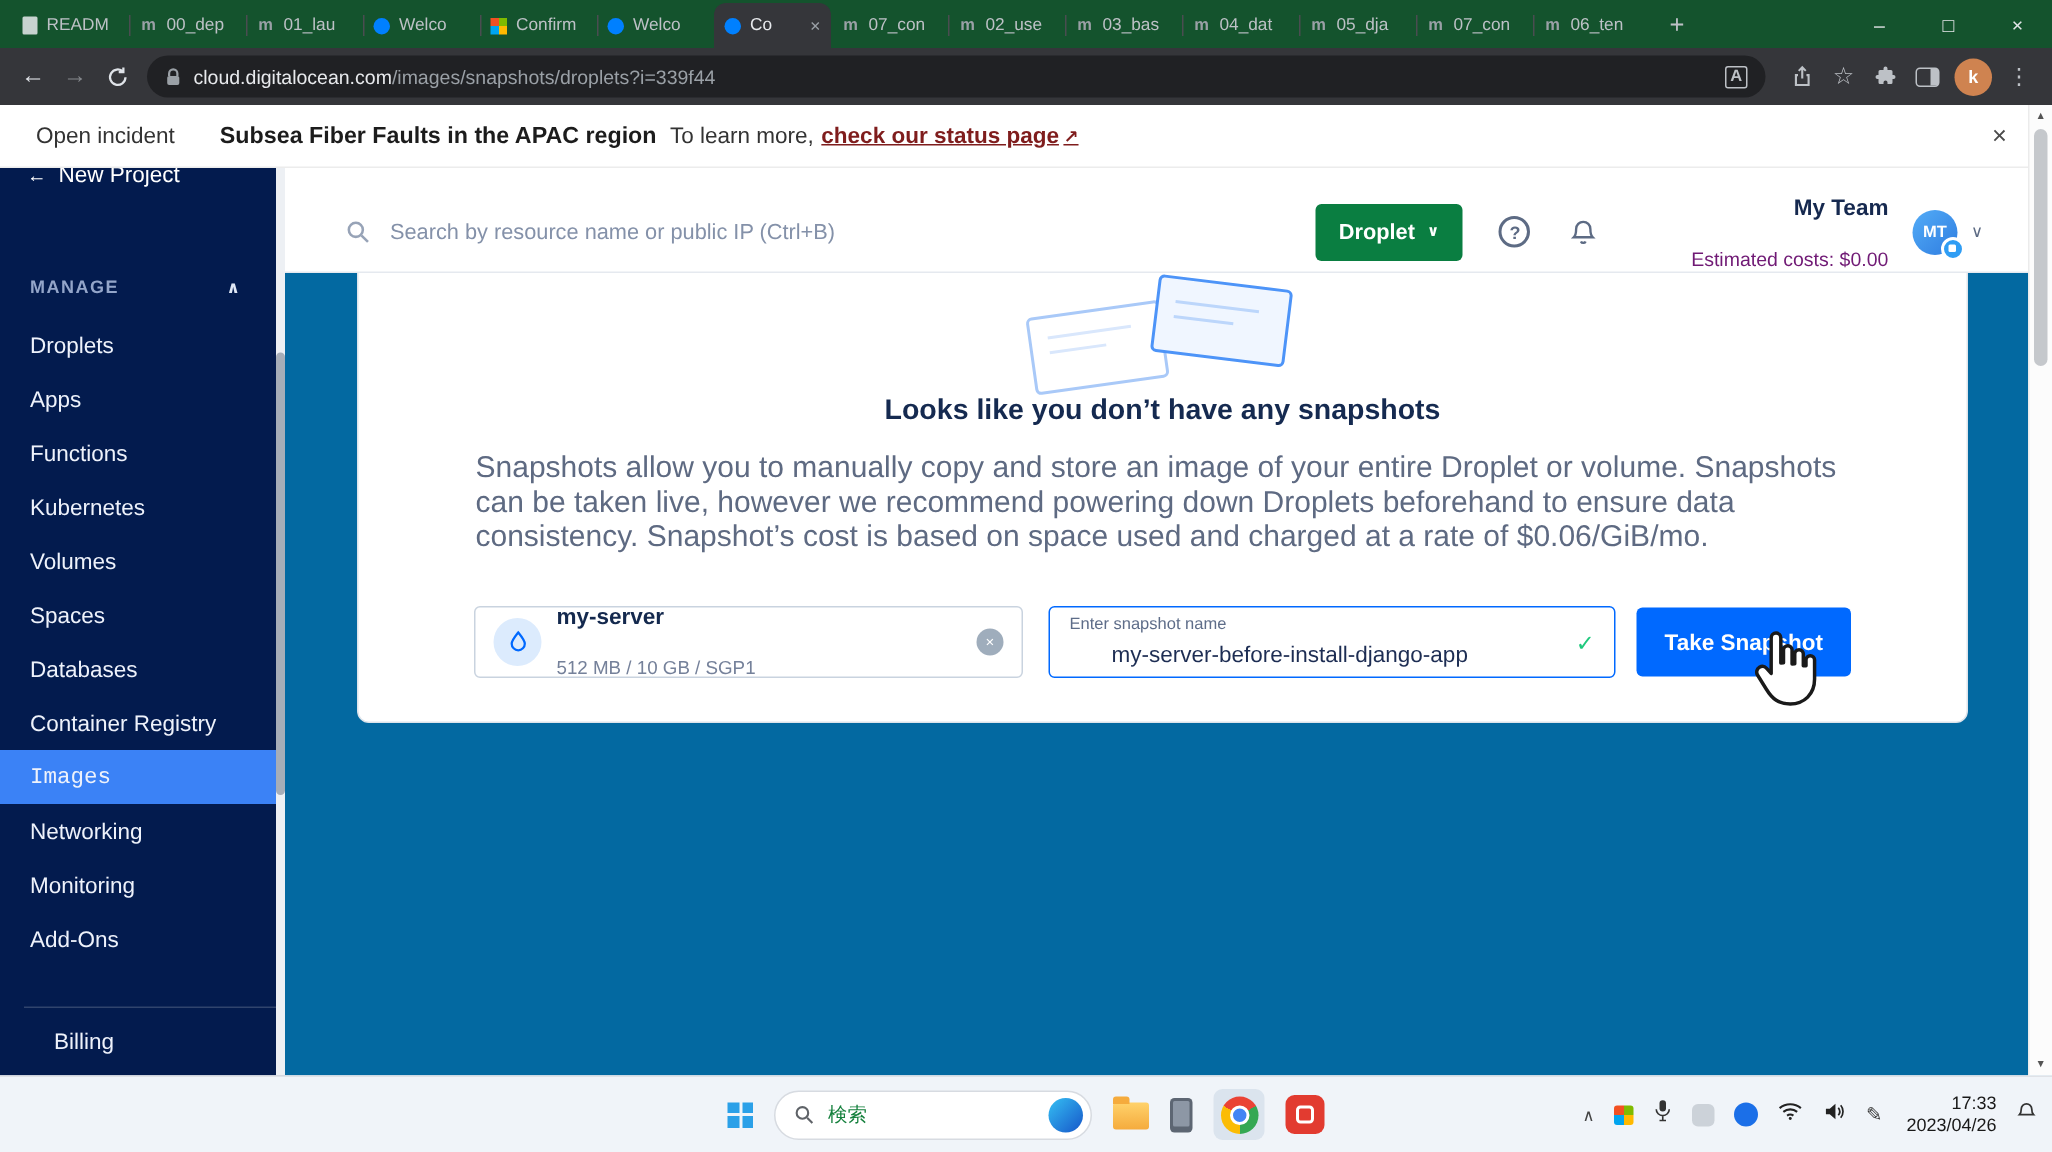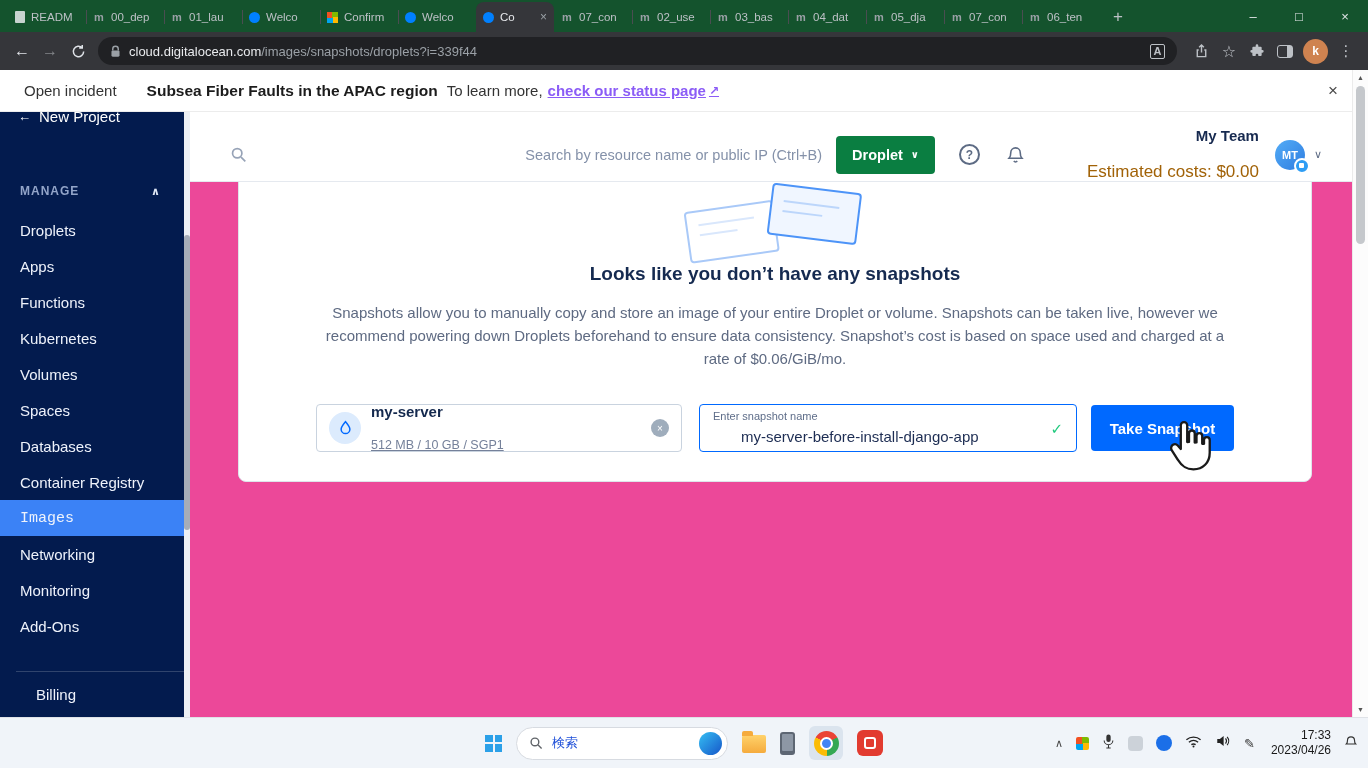--- a/index.html
+++ b/index.html
@@ -41,21 +41,21 @@
 .menu { font-size:15px; }
 
 
 .viewport { position:absolute; top:70px; left:0; width:100%; height:647px; background:#fff; }
 
 
 .banner { position:absolute; top:0; left:0; width:100%; height:42px; background:#fff; border-bottom:1px solid #ececec; display:flex; align-items:center; padding-left:24px; font-size:15px; color:#333; }
 .bn-label { margin-right:30px; }
 .bn-title { font-weight:bold; color:#1c1c1c; margin-right:9px; font-size:15.5px; }
 .bn-more { margin-right:5px; }
-.bn-link { color:#8b5cf6; font-weight:bold; text-decoration:underline; display:flex; align-items:center; gap:3px; cursor:pointer; }
+.bn-link { color:#7f1d1d; font-weight:bold; text-decoration:underline; display:flex; align-items:center; gap:3px; cursor:pointer; }
 .bn-ext { font-size:12px; }
 .bn-close { position:absolute; right:30px; top:50%; transform:translateY(-50%); font-size:17px; color:#4a4a4a; }
 
 
 .app { position:absolute; top:42px; left:0; width:100%; height:605px; }
 
 
 .sidebar { position:absolute; left:0; top:0; width:190px; height:100%; background:#031b4e; color:#e9eef9; overflow:hidden; }
 .sb-back { margin-top:-12px; height:32px; display:flex; align-items:center; gap:8px; padding-left:18px; font-size:15px; color:#fff; }
 .sb-back-arrow { font-size:13px; }
@@ -65,65 +65,65 @@
 .sb-item { height:36px; display:flex; align-items:center; padding-left:20px; font-size:15px; color:#eef2fb; cursor:default; }
 .sb-item.selected { background:#3b82f6;font-family:Liberation Mono, monospace; }
 .sb-footer { position:absolute; bottom:0; left:16px; width:100%; height:46px; border-top:1px solid rgba(255,255,255,.18); display:flex; align-items:center; }
 .sb-footer .sb-item { width:100%; }
 .sb-scrollbar { position:absolute; right:0; top:0; width:6px; height:100%; background:#edf0f4; }
 .sb-thumb { position:absolute; top:123px; left:0; width:6px; height:295px; background:#a6adb8; border-radius:3px; }
 
 
 .main { position:absolute; left:190px; top:0; right:0; height:100%; background:#fff; }
 .main-header { height:70px; border-bottom:1px solid #e5e9ef; display:flex; align-items:center; padding:16px 46px 0 40px; }
-.global-search { flex:1; border:none; outline:none; font-size:14.5px; color:#31405f; margin-left:13px; background:transparent; font-family:inherit; min-width:0;text-align:right; }
+.global-search { flex:1; border:none; outline:none; font-size:14.5px; color:#31405f; margin-left:13px; background:transparent; font-family:inherit; min-width:0; }
 .global-search::placeholder { color:#8491a9; }
 .create-btn { height:38px; padding:0 16px; background:#0a7e41; border:none; border-radius:4px; color:#fff; font-size:14.5px; font-weight:bold; display:flex; align-items:center; gap:8px; margin-left:14px; font-family:inherit; cursor:pointer; }
 .create-chev { font-size:10px; }
 .help-ic { width:21px; height:21px; border:2px solid #5d6b84; border-radius:50%; color:#5d6b84; font-size:12px; font-weight:bold; display:flex; align-items:center; justify-content:center; margin-left:24px; }
 .bell-ic { margin-left:26px; display:flex; }
 .team { margin-left:62px; text-align:right; }
 .team-name { font-size:15px; font-weight:bold; color:#16294f; }
-.team-costs { font-size:17px; color:#a16207; margin-top:18px; }
+.team-costs { font-size:13px; color:#701a75; margin-top:18px; }
 .avatar-mt { width:30px; height:30px; border-radius:50%; background:linear-gradient(135deg,#53acf7,#2f7de0); color:#fff; font-size:11px; font-weight:bold; display:flex; align-items:center; justify-content:center; margin-left:16px; position:relative; }
 .do-badge { position:absolute; right:-5px; bottom:-4px; width:16px; height:16px; border-radius:50%; background:#2f9df4; border:2px solid #fff; }
 .do-badge::after { content:""; position:absolute; left:3.5px; top:3.5px; width:5px; height:5px; background:#fff; border-radius:1px; }
 .hdr-chev { margin-left:9px; color:#5d6b84; font-size:11px; }
 
 
-.content { position:absolute; top:70px; left:0; right:0; bottom:0; overflow:hidden; background:#ec4899; }
+.content { position:absolute; top:70px; left:0; right:0; bottom:0; overflow:hidden; background:#0369a1; }
 .card { position:absolute; left:48px; top:-44px; width:1074px; height:344px; background:#fff; border:1px solid #dee4eb; border-radius:8px; }
 .illus { position:absolute; top:40px; left:50%; transform:translateX(-50%); }
 .card h2 { position:absolute; top:124px; width:100%; text-align:center; font-size:19px; color:#152a50; }
-.card p { position:absolute; top:162px; left:50%; transform:translateX(-50%); width:916px; text-align:center; font-size:15px; line-height:23px; color:#5e6a82; }
+.card p { position:absolute; top:162px; left:50%; transform:translateX(-50%); width:916px; text-align:left; font-size:20px; line-height:23px; color:#5e6a82; }
 .row { position:absolute; top:265px; left:0; width:100%; display:flex; justify-content:center; }
 .droplet-chip { width:366px; height:48px; border:1px solid #c9d3df; border-radius:4px; background:#fff; display:flex; align-items:center; padding:0 12px; margin-right:17px; }
 .drop-circle { width:32px; height:32px; border-radius:50%; background:#dcebfd; display:flex; align-items:center; justify-content:center; }
 .chip-text { margin-left:10px; }
 .chip-title { font-size:15px; font-weight:bold; color:#14294e; line-height:17px; }
-.chip-sub { font-size:12.5px; color:#75819a; line-height:16px; margin-top:17px;text-decoration:underline; }
+.chip-sub { font-size:12.5px; color:#75819a; line-height:16px; margin-top:17px; }
 .chip-clear { margin-left:auto; width:18px; height:18px; border-radius:50%; background:#9fadbc; color:#fff; font-size:10px; display:flex; align-items:center; justify-content:center; }
 .snap-input { width:378px; height:48px; border:1px solid #0069ff; border-radius:4px; background:#fff; position:relative; margin-right:14px; }
 .snap-label { position:absolute; top:5px; left:13px; font-size:11px; color:#5e6d89; }
 .snap-field { position:absolute; left:13px; right:38px; top:21px; height:20px; border:none; outline:none; font-size:15px; color:#1d2d53; background:transparent; font-family:inherit; padding:0;margin-left:28px; }
 .snap-check { position:absolute; right:13px; top:15px; color:#1fc97d; font-size:15px; font-weight:bold; }
 .take-btn { width:143px; height:46px; align-self:center; background:#0069ff; color:#fff; border:none; border-radius:4px; font-size:15px; font-weight:bold; font-family:inherit; cursor:pointer; }
 
 
 .page-scrollbar { position:absolute; top:0; right:0; width:16px; height:100%; background:#fcfcfc; border-left:1px solid #ebebeb; z-index:30; }
 .ps-arrow { position:absolute; left:0; width:100%; text-align:center; font-size:7px; color:#555; }
 .ps-up { top:4px; } .ps-down { bottom:4px; }
 .ps-thumb { position:absolute; top:16px; left:3px; width:9px; height:158px; background:#c5c8cc; border-radius:5px; }
 
 
 .taskbar { position:absolute; bottom:0; left:0; width:100%; height:51px; background:#f0f4f9; border-top:1px solid #dfe2e7; }
 .tb-center { position:absolute; left:50%; transform:translateX(-50%); top:0; height:100%; display:flex; align-items:center; gap:14px; }
 .start-ic { width:17px; height:17px; display:grid; grid-template-columns:1fr 1fr; grid-template-rows:1fr 1fr; gap:2px; }
 .start-ic span { background:#2ba0e8; }
-.tb-search { width:212px; height:33px; background:#fff; border:1px solid #d7dbe1; border-radius:17px; display:flex; align-items:center; padding:0 5px 0 12px; gap:9px; color:#1d4ed8; font-size:13px; }
+.tb-search { width:212px; height:33px; background:#fff; border:1px solid #d7dbe1; border-radius:17px; display:flex; align-items:center; padding:0 5px 0 12px; gap:9px; color:#15803d; font-size:13px; }
 .bing-ic { margin-left:auto; width:23px; height:23px; border-radius:50%; background:linear-gradient(135deg,#35bff3,#1656c9); }
 .folder-ic { width:24px; height:18px; background:linear-gradient(#ffd26b,#f5ab3d); border-radius:2px; position:relative; margin-top:2px; }
 .folder-ic::before { content:""; position:absolute; top:-4px; left:0; width:11px; height:5px; background:#f5ab3d; border-radius:2px 2px 0 0; }
 .phone-ic { width:15px; height:23px; background:#5d6673; border-radius:3px; position:relative; }
 .phone-ic::after { content:""; position:absolute; left:2px; right:2px; top:2px; bottom:4px; background:#8d97a5; border-radius:1px; }
 .chrome-wrap { width:34px; height:34px; background:#dbe4ee; border-radius:6px; display:flex; align-items:center; justify-content:center; }
 .chrome-ic { width:25px; height:25px; border-radius:50%; background:conic-gradient(from -60deg, #ea4335 0 120deg, #34a853 0 240deg, #fbbc05 0 360deg); position:relative; }
 .chrome-ic::after { content:""; position:absolute; inset:6px; background:#4285f4; border:2.5px solid #fff; border-radius:50%; }
 .red-ic { width:26px; height:26px; background:#e23b30; border-radius:6px; position:relative; }
 .red-ic::after { content:""; position:absolute; inset:7px; border:2.5px solid #fff; border-radius:3px; }

